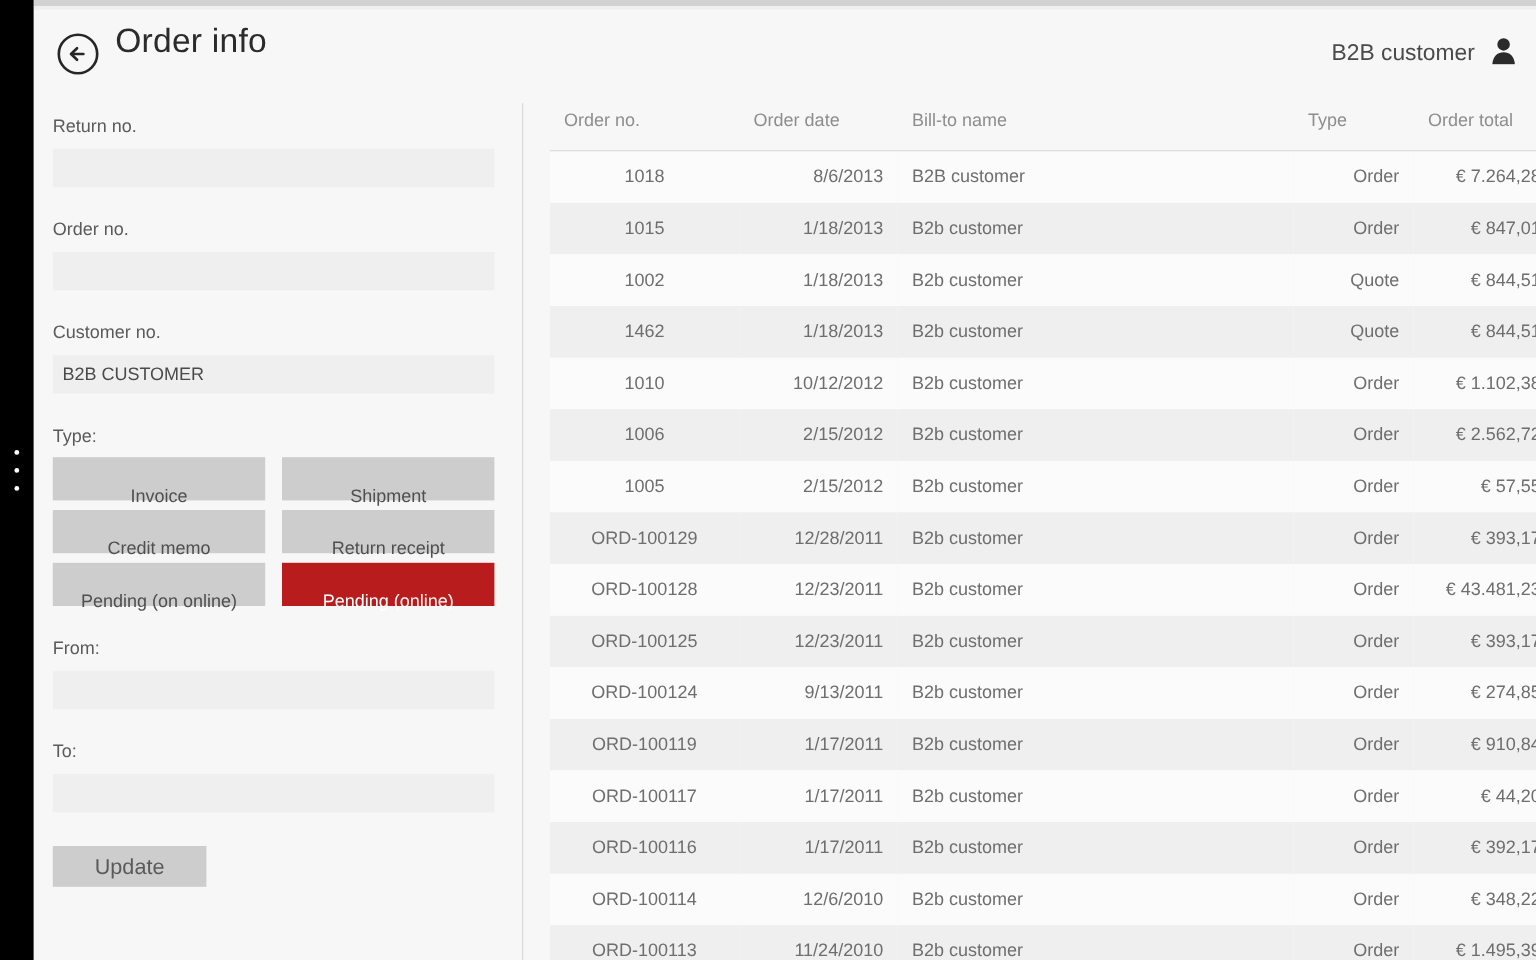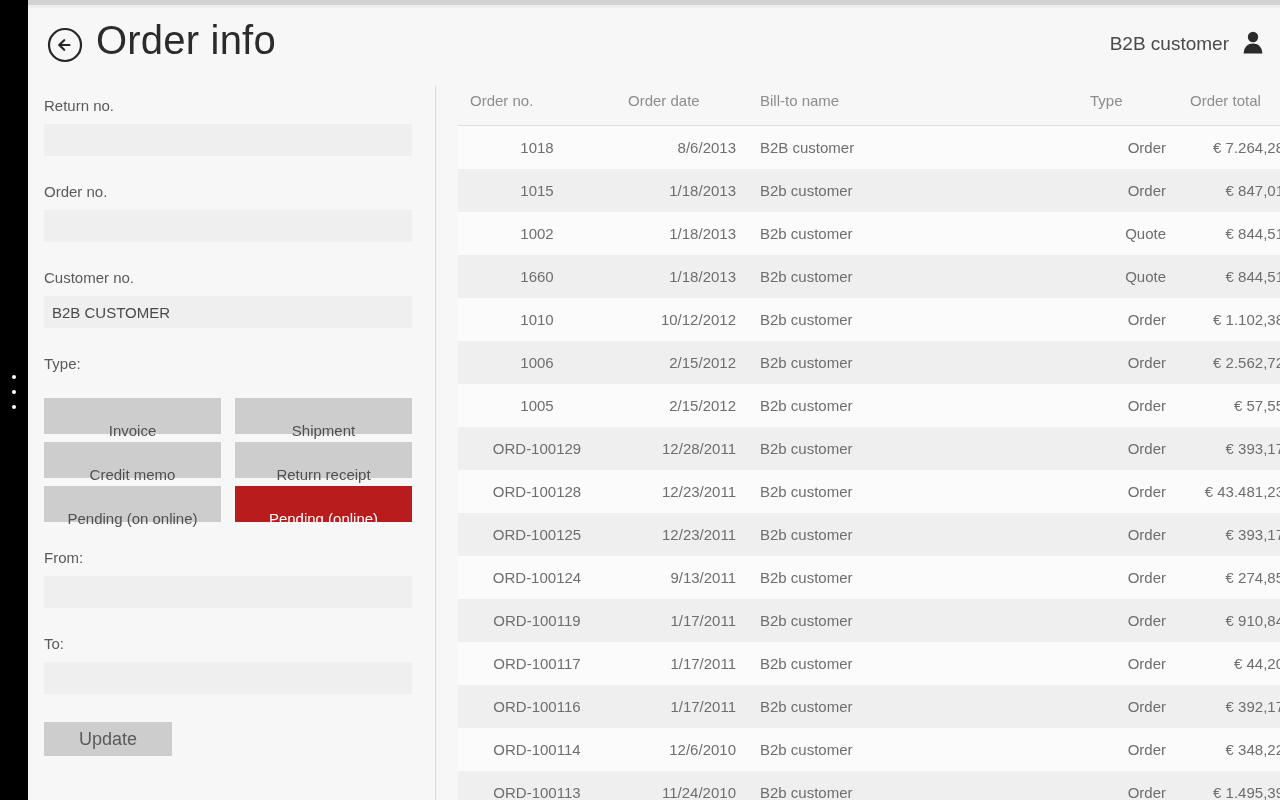--- a/index.html
+++ b/index.html
@@ -73,21 +73,21 @@
     position: absolute;
     left: 16px; top: 16px;
     width: 42px; height: 42px;
     cursor: pointer;
   }
   .back-btn svg { display: block; }
 
   .page-title {
     position: absolute;
     left: 68px; top: 10px;
-    font-size: 40px;
+    font-size: 28px;
     font-weight: 300;
     color: #2b2b2b;
     letter-spacing: 0.2px;
     white-space: nowrap;
   }
 
   .user-area {
     position: absolute;
     right: 16px; top: 22px;
     display: flex;
@@ -135,21 +135,21 @@
     color: #4a4a4a;
     padding: 0 8px;
     display: block;
     margin-bottom: 26px;
   }
   .field-box::placeholder { color: #b5b5b5; }
 
   .type-label {
     font-size: 15px;
     color: #5a5a5a;
-    margin-bottom: 24px;
+    margin-bottom: 7px;
     line-height: 20px;
   }
   .type-grid {
     display: grid;
     grid-template-columns: 177px 177px;
     column-gap: 14px;
     row-gap: 8px;
     margin-bottom: 26px;
   }
   .type-btn {
@@ -322,21 +322,21 @@
             <td class="col-total">€ 847,01</td>
           </tr>
           <tr>
             <td class="col-no">1002</td>
             <td class="col-date">1/18/2013</td>
             <td class="col-name">B2b customer</td>
             <td class="col-type">Quote</td>
             <td class="col-total">€ 844,51</td>
           </tr>
           <tr>
-            <td class="col-no">1660</td>
+            <td class="col-no">1462</td>
             <td class="col-date">1/18/2013</td>
             <td class="col-name">B2b customer</td>
             <td class="col-type">Quote</td>
             <td class="col-total">€ 844,51</td>
           </tr>
           <tr>
             <td class="col-no">1010</td>
             <td class="col-date">10/12/2012</td>
             <td class="col-name">B2b customer</td>
             <td class="col-type">Order</td>

